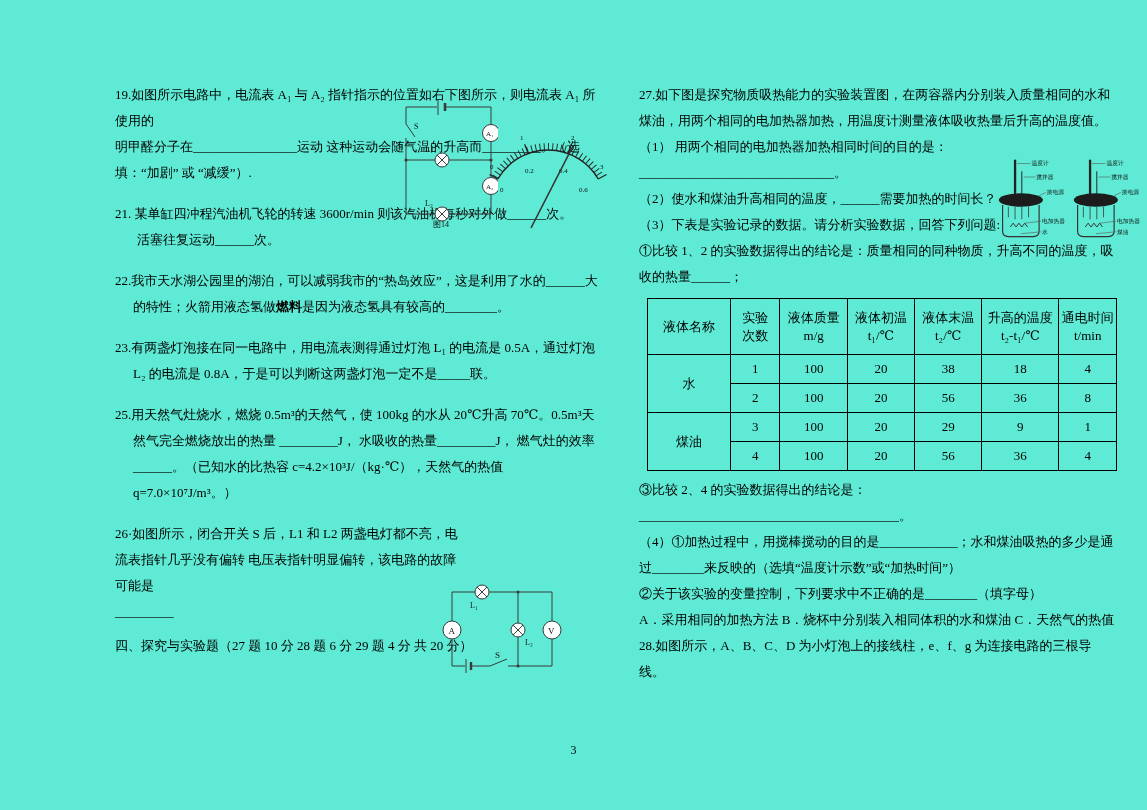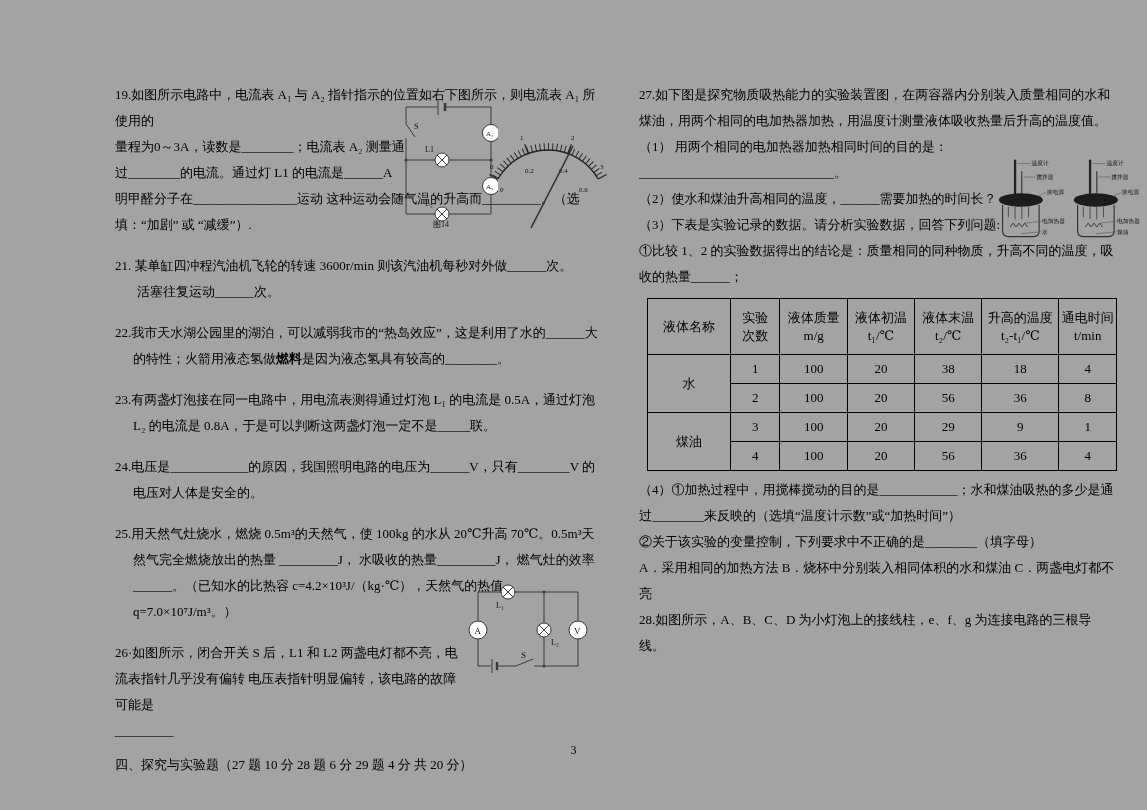--- a/index.html
+++ b/index.html
@@ -1,18 +1,18 @@
 <!DOCTYPE html>
 <html><head>
 <meta charset="utf-8">
 <style>
   * { box-sizing: border-box; }
   html,body { margin:0; padding:0; background:#ffffff; }
   .page {
-    position:relative; width:1147px; height:810px; background:#a3a3a3;
+    position:relative; width:1147px; height:810px; background:#5eead4;
     font-family:"Liberation Serif","DejaVu Serif",serif; color:#000;
     overflow:hidden;
   }
   .col { position:absolute; top:82px; font-size:13px; line-height:26px; }
   .col-left  { left:115px; width:486px; }
   .col-right { left:639px; width:478px; }
   p { margin:0; }
   .hang { padding-left:18px; text-indent:-18px; }
   .mt { margin-top:15px; }
   .narrow   { width:300px; }
@@ -20,21 +20,21 @@
   .narrow-r { width:372px;font-family:Liberation Serif, serif; }
   .indent { padding-left:22px; }
   .bold { font-weight:bold; }
   .blankline { letter-spacing:0; }
   .section-head { margin-top:8px; }
 
   
   .fig { position:absolute; }
   #fig-q19-circuit { left:398px; top:96px; }
   #fig-dial        { left:489px; top:110px; }
-  #fig-q26-circuit { left:464px; top:580px; }
+  #fig-q26-circuit { left:438px; top:580px; }
   #fig-apparatus   { left:992px; top:156px; }
   svg text { font-family:"Liberation Serif","DejaVu Serif",serif; fill:#111; }
 
   
   table.datatable { border-collapse:collapse; table-layout:fixed; margin:8px 0 6px 8px;padding-left:8px; }
   table.datatable th, table.datatable td {
     border:1px solid #000; text-align:center; vertical-align:middle;
     font-size:13px; font-weight:normal; padding:0 2px; line-height:18px;
   }
   table.datatable thead th { height:56px; }
@@ -46,31 +46,29 @@
   }
 </style>
 </head>
 <body>
 
 <div class="page">
 
   <div class="col col-left">
     <p>19.如图所示电路中，电流表 A₁ 与 A₂ 指针指示的位置如右下图所示，则电流表 A₁ 所使用的</p>
     <div class="narrow">
-      <p>量程为0～3A，读数是________；电流表 A₂ 测量通过________的电流。通过灯 L1 的电流是______A</p>
     </div>
     <p>明甲醛分子在________________运动 这种运动会随气温的升高而_________。（选填：“加剧” 或 “减缓”）.</p>
 
     <p class="mt">21. 某单缸四冲程汽油机飞轮的转速 3600r/min 则该汽油机每秒对外做______次。</p>
     <p class="indent">活塞往复运动______次。</p>
 
     <p class="hang mt"><span>22.我市天水湖公园里的湖泊，可以减弱我市的“热岛效应”，这是利用了水的______大的特性；火箭用液态氢做</span><span class="bold">燃料</span><span>是因为液态氢具有较高的________。</span></p>
 
     <p class="hang mt">23.有两盏灯泡接在同一电路中，用电流表测得通过灯泡 L₁ 的电流是 0.5A，通过灯泡 L₂ 的电流是 0.8A，于是可以判断这两盏灯泡一定不是_____联。</p>
-    <p class="hang mt">24.电压是____________的原因，我国照明电路的电压为______V，只有________V 的电压对人体是安全的。</p>
     <p class="hang mt">25.用天然气灶烧水，燃烧 0.5m³的天然气，使 100kg 的水从 20℃升高 70℃。0.5m³天然气完全燃烧放出的热量 _________J， 水吸收的热量_________J， 燃气灶的效率______。（已知水的比热容 c=4.2×10³J/（kg·℃），天然气的热值 q=7.0×10⁷J/m³。）</p>
 
     <p class="narrow26 mt">26·如图所示，闭合开关 S 后，L1 和 L2 两盏电灯都不亮，电流表指针几乎没有偏转 电压表指针明显偏转，该电路的故障可能是</p>
     <p class="blankline">_________</p>
     <p class="section-head">四、探究与实验题（27 题 10 分  28 题 6 分 29 题 4 分  共 20 分）</p>
   </div>
 
   <div class="col col-right">
     <p>27.如下图是探究物质吸热能力的实验装置图，在两容器内分别装入质量相同的水和煤油，用两个相同的电加热器加热，用温度计测量液体吸收热量后升高的温度值。</p>
     <p>（1） 用两个相同的电加热器加热相同时间的目的是： ______________________________。</p>
@@ -151,23 +149,24 @@
           <td>4</td>
           <td>100</td>
           <td>20</td>
           <td>56</td>
           <td>36</td>
           <td>4</td>
         </tr>
       </tbody>
     </table>
 
+    <p>③比较 2、4 的实验数据得出的结论是： ________________________________________。</p>
     <p>（4）①加热过程中，用搅棒搅动的目的是____________；水和煤油吸热的多少是通过________来反映的（选填“温度计示数”或“加热时间”）</p>
     <p>②关于该实验的变量控制，下列要求中不正确的是________（填字母）</p>
-    <p>A．采用相同的加热方法 B．烧杯中分别装入相同体积的水和煤油  C．两盏电灯都不亮</p>
+    <p>A．采用相同的加热方法 B．烧杯中分别装入相同体积的水和煤油  C．天然气的热值</p>
     <p>28.如图所示，A、B、C、D 为小灯泡上的接线柱，e、f、g 为连接电路的三根导线。</p>
   </div>
 
   <div class="fig" id="fig-q19-circuit">
     <svg width="100" height="132" viewBox="0 0 100 132">
       <g stroke="#3a3a3a" stroke-width="1" fill="none">
         <line x1="8" y1="11" x2="39" y2="11"></line>
         <line x1="40" y1="3" x2="40" y2="19"></line>
         <line x1="47" y1="7" x2="47" y2="15" stroke-width="2.6"></line>
         <line x1="47" y1="11" x2="93" y2="11"></line>

